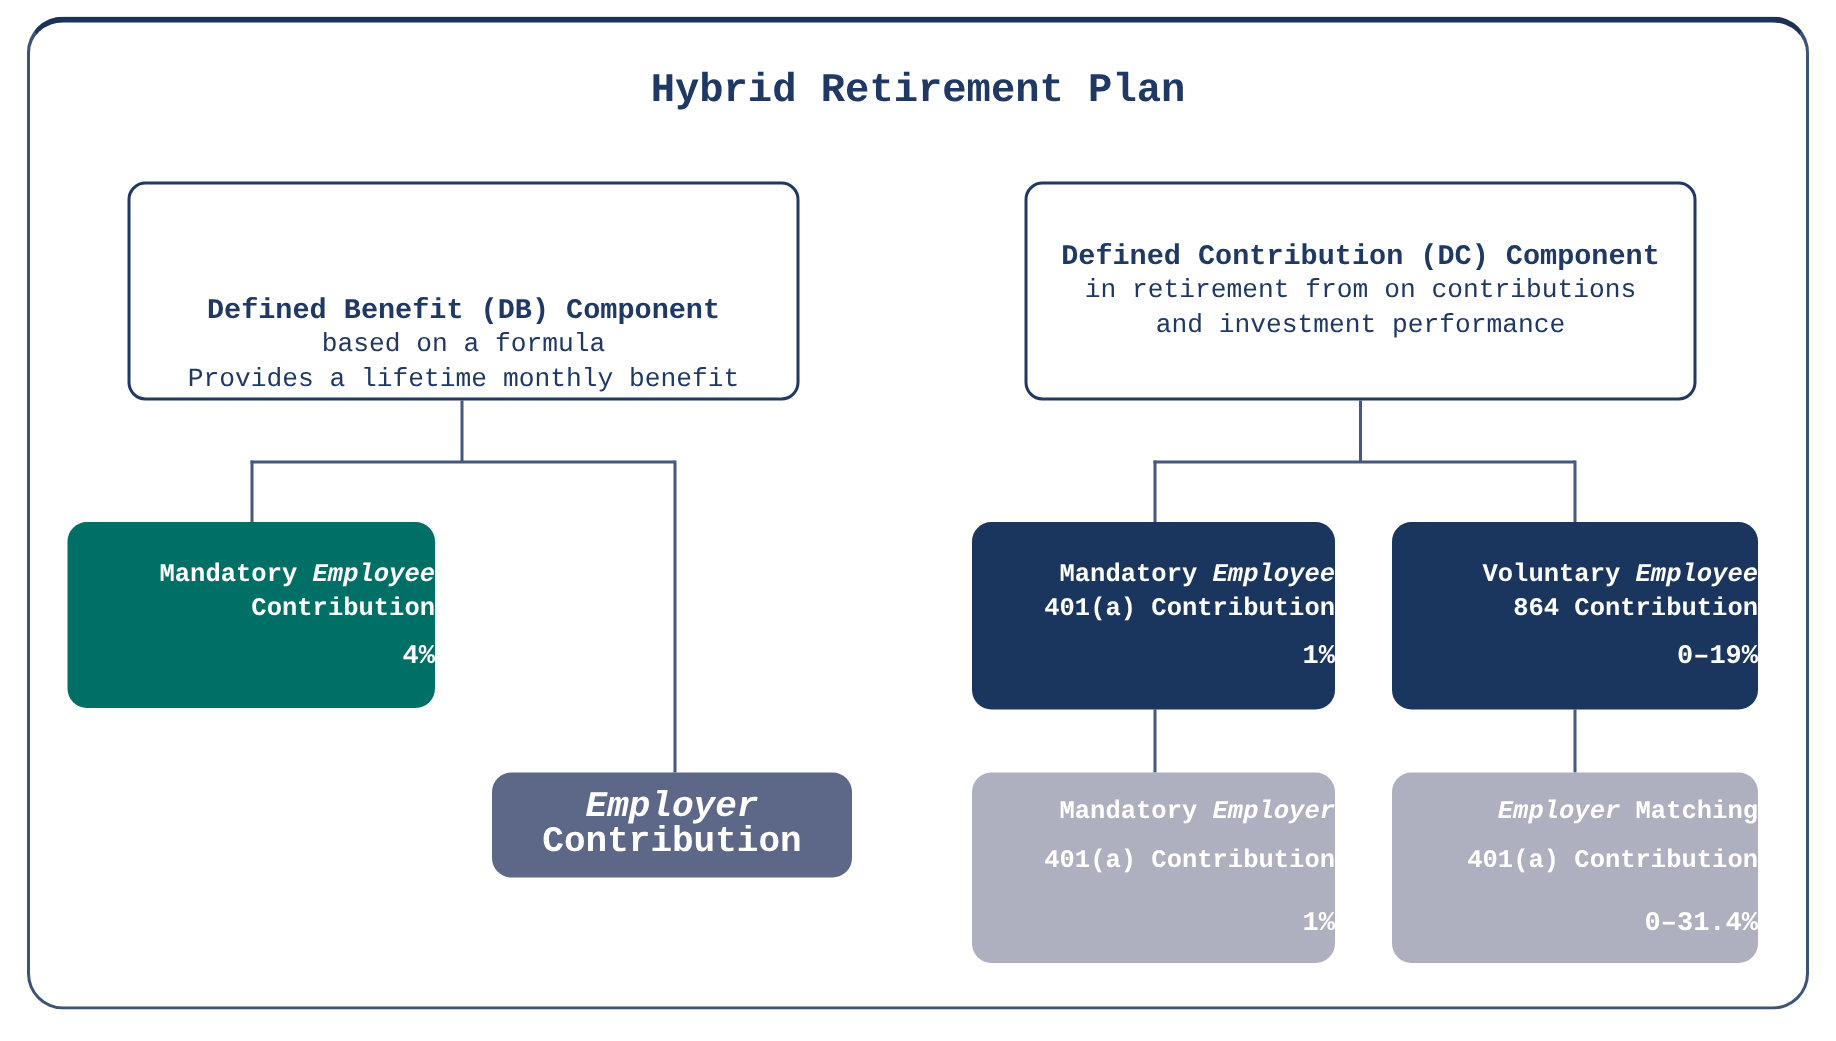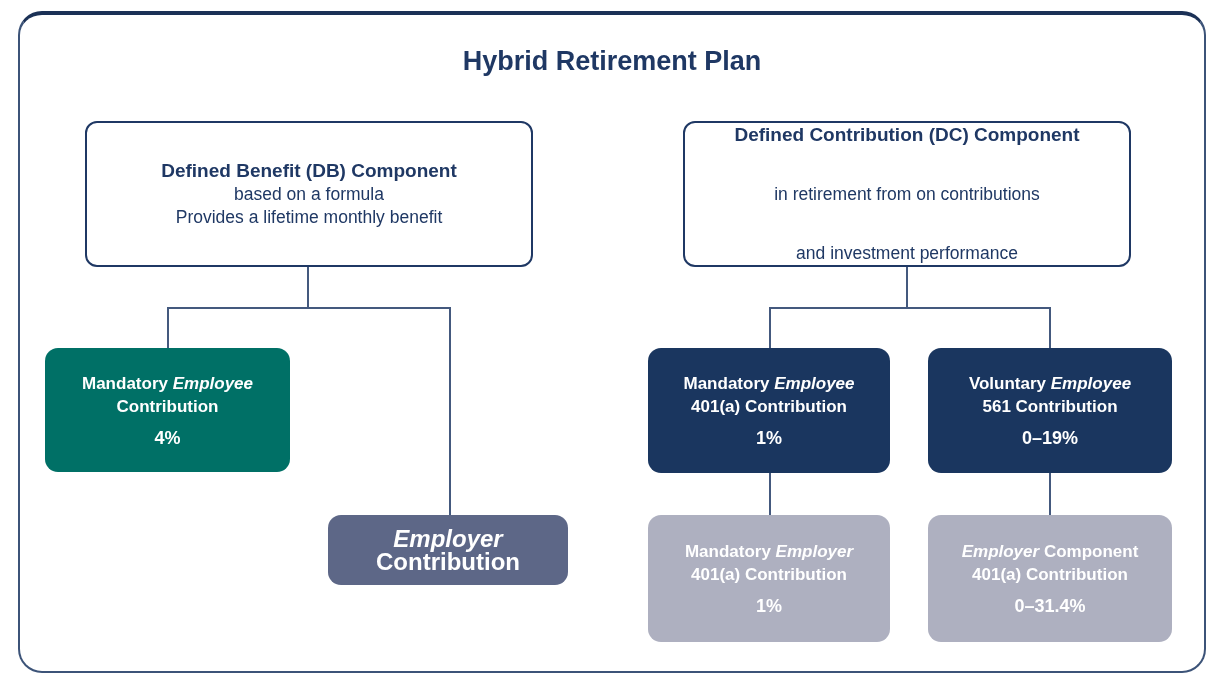--- a/index.html
+++ b/index.html
@@ -12,55 +12,55 @@
     --frame:#3c5378;
     --white:#ffffff;
   }
   *{margin:0;padding:0;box-sizing:border-box;}
   body{
     width:1224px;height:694px;
     background:#ffffff;
     font-family:"Liberation Sans", sans-serif;
     position:relative;overflow:hidden;
   }
-  .canvas{position:absolute;left:0;top:0;width:1224px;height:694px;}
+  .canvas{position:absolute;left:0;top:0;width:1224px;height:694px;font-family:Liberation Mono, monospace;}
   .frame{
     position:absolute;left:18px;top:11px;width:1188px;height:662px;
     border:2px solid var(--frame);
     border-top:4px solid #1b3156;
     border-radius:24px;
     background:#ffffff;
   }
   .title{
     position:absolute;left:0;top:46px;width:1224px;
     text-align:center;
     font-size:27px;font-weight:bold;color:var(--navy-text);
   }
   .component{
     position:absolute;width:448px;height:146px;
     background:#ffffff;border:2.5px solid var(--navy-text);border-radius:12px;
     display:flex;flex-direction:column;justify-content:center;align-items:center;
     text-align:center;color:var(--navy-text);
   }
   .component .heading{font-size:19px;font-weight:bold;line-height:24px;}
   .component .desc{font-size:17.5px;line-height:23px;}
-  .db-box{left:85px;top:121px;}
-  .dc-box{left:683px;top:121px;gap:36px;}
+  .db-box{left:85px;top:121px;justify-content:flex-end;}
+  .dc-box{left:683px;top:121px;}
   .node{
     position:absolute;border-radius:13px;color:#ffffff;
-    display:flex;flex-direction:column;justify-content:center;align-items:center;
+    display:flex;flex-direction:column;justify-content:center;align-items:flex-end;
     text-align:center;font-weight:bold;
   }
   .node .line{font-size:17px;line-height:23px;}
   .node .value{font-size:18px;line-height:22px;margin-top:9px;}
   .node em{font-style:italic;font-weight:bold;}
   .teal-bg{background:var(--teal);}
   .navy-bg{background:var(--navy-box);}
   .slate-bg{background:var(--slate);}
-  .gray-bg{background:var(--gray);}
+  .gray-bg{background:var(--gray);gap:10px;}
   .n-db-employee{left:45px;top:348px;width:245px;height:124px;}
   .n-db-employer{left:328px;top:515px;width:240px;height:70px;}
   .n-db-employer .line{font-size:24px;}
   .n-dc-emp401{left:648px;top:348px;width:242px;height:125px;}
   .n-dc-457{left:928px;top:348px;width:244px;height:125px;}
   .n-dc-empr401{left:648px;top:515px;width:242px;height:127px;}
   .n-dc-match{left:928px;top:515px;width:244px;height:127px;}
   .conn{position:absolute;background:var(--line);}
   .v{width:1.6px;}
   .h{height:1.6px;}
@@ -108,28 +108,28 @@
   </div>
 
   <div class="node navy-bg n-dc-emp401">
     <div class="line"><span>Mandatory </span><em>Employee</em></div>
     <div class="line">401(a) Contribution</div>
     <div class="value">1%</div>
   </div>
 
   <div class="node navy-bg n-dc-457">
     <div class="line"><span>Voluntary </span><em>Employee</em></div>
-    <div class="line">561 Contribution</div>
+    <div class="line">864 Contribution</div>
     <div class="value">0–19%</div>
   </div>
 
   <div class="node gray-bg n-dc-empr401">
     <div class="line"><span>Mandatory </span><em>Employer</em></div>
     <div class="line">401(a) Contribution</div>
     <div class="value">1%</div>
   </div>
 
   <div class="node gray-bg n-dc-match">
-    <div class="line"><em>Employer</em><span> Component</span></div>
+    <div class="line"><em>Employer</em><span> Matching</span></div>
     <div class="line">401(a) Contribution</div>
     <div class="value">0–31.4%</div>
   </div>
 </div>
 
 </body></html>

